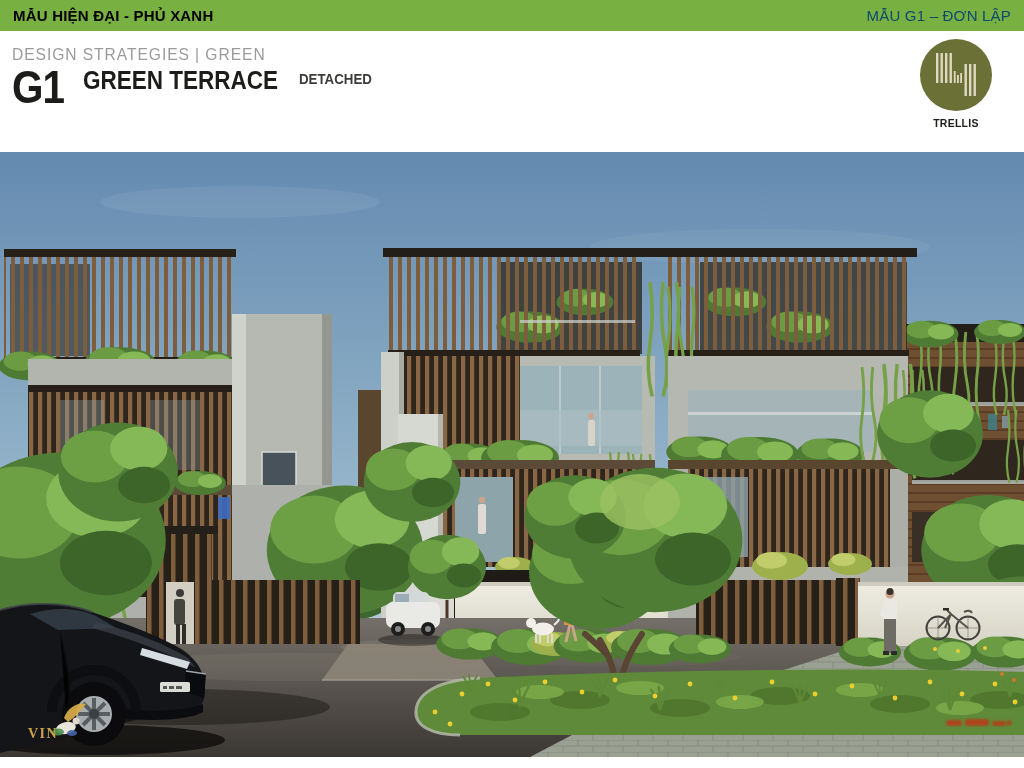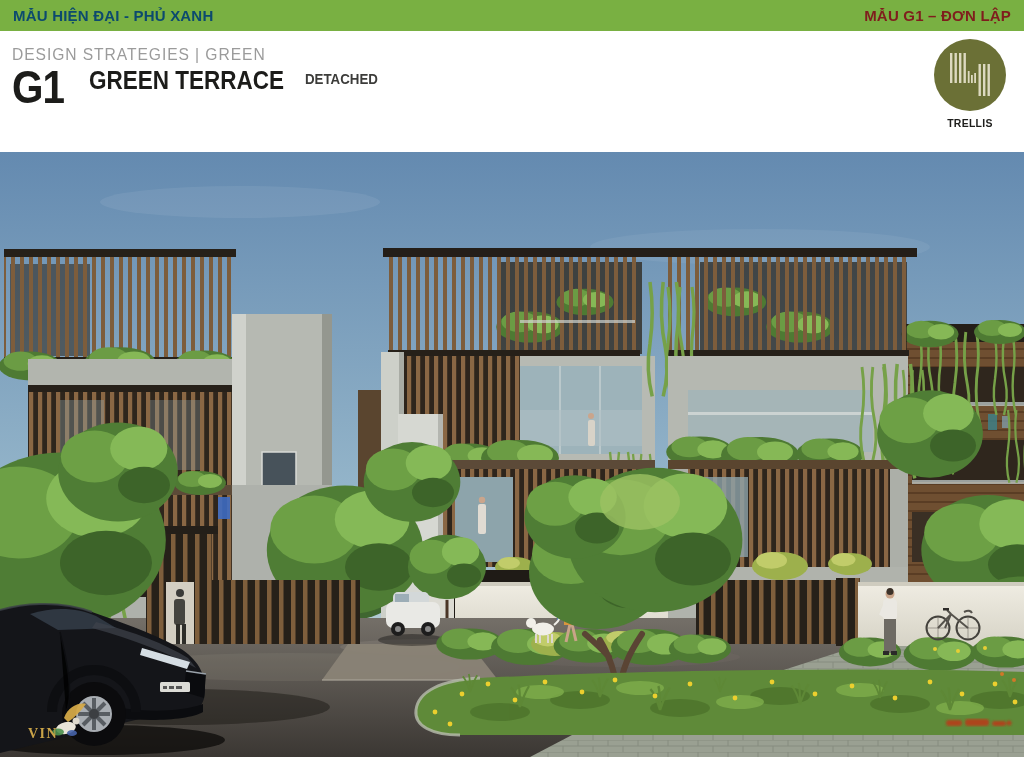--- a/index.html
+++ b/index.html
@@ -1,29 +1,29 @@
 <!DOCTYPE html>
 <html><head>
 <meta charset="utf-8">
 <style>
   html,body{margin:0;padding:0;}
   body{width:1024px;height:768px;background:#ffffff;font-family:"Liberation Sans",sans-serif;overflow:hidden;}
   .slide{position:relative;width:1024px;height:768px;background:#fff;}
   .topbar{height:31px;background:#79b042;display:flex;justify-content:space-between;align-items:center;padding:0 13px;box-sizing:border-box;}
-  .topbar .bar-left{color:#0c4a6e;font-weight:bold;font-size:15px;letter-spacing:.2px;}
-  .topbar .bar-right{color:#7f1d1d;font-weight:bold;font-size:15px;letter-spacing:.2px;}
+  .topbar .bar-left{color:#000000;font-weight:bold;font-size:15px;letter-spacing:.2px;}
+  .topbar .bar-right{color:#0c4a6e;font-weight:normal;font-size:15px;letter-spacing:.2px;}
   .header-row{position:relative;height:121px;background:#fff;}
   .title-block{position:absolute;left:12px;top:14px;}
   .eyebrow{font-size:17px;color:#9b9b9b;letter-spacing:1px;transform:scaleX(.92);transform-origin:left;white-space:nowrap;margin-bottom:3px;font-weight:500;}
-  .code-row{display:flex;align-items:flex-start;gap:16px;}
+  .code-row{display:flex;align-items:flex-start;gap:10px;}
   .code{font-size:47px;font-weight:800;color:#1c1c1a;line-height:.82;letter-spacing:-1px;transform:scaleX(.86);transform-origin:left;}
   .tt{display:flex;flex-direction:row;}
   .title{font-size:25px;font-weight:800;color:#1c1c1a;line-height:1;transform:scaleX(.9);transform-origin:left;}
   .subtitle{font-size:14px;font-weight:600;color:#3c3c3a;margin-top:3px;transform:scaleX(.95);transform-origin:left;}
-  .strategies{position:absolute;right:8px;top:8px;display:flex;gap:16px;}
+  .strategies{position:absolute;right:22px;top:8px;display:flex;gap:16px;}
   .strategy{display:flex;flex-direction:column;align-items:center;width:92px;}
   .strategy .circle{width:72px;height:72px;display:block;}
   .strategy .label{margin-top:6px;font-size:11px;font-weight:700;color:#1e1e1c;letter-spacing:.3px;transform:scaleX(.95);white-space:nowrap;}
   .hero{position:absolute;top:152px;left:0;width:1024px;height:605px;margin:0;display:block;}
   .hero svg{display:block;}
 </style>
 </head>
 <body>
 
 <div class="slide">

